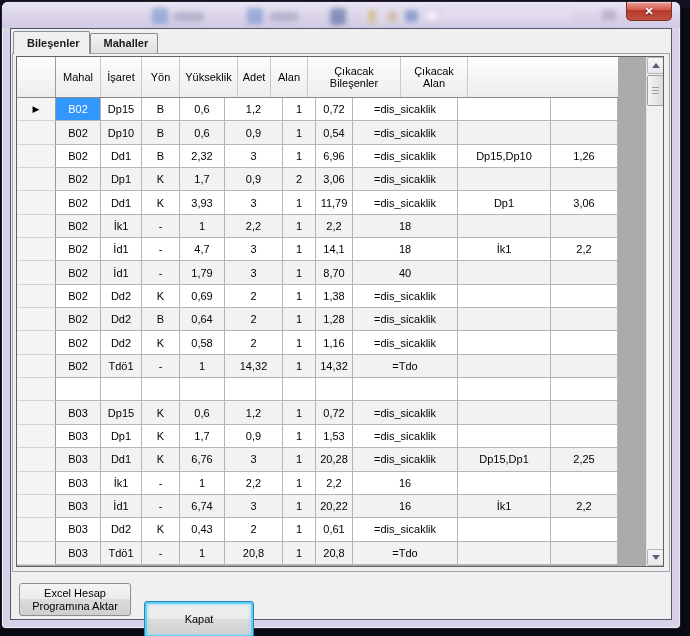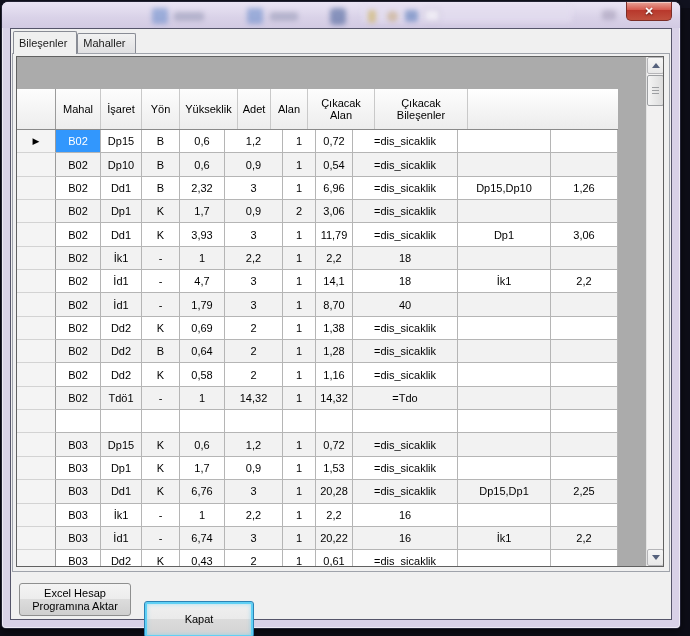--- a/index.html
+++ b/index.html
@@ -45,40 +45,40 @@
     position:absolute; left:8px; top:26px; width:662px; height:592px;
     background:#f0f0f0;
     border:1px solid #55556a;
   }
 
   
   .tabstrip { position:absolute; left:2px; top:2px; display:flex; align-items:flex-end; z-index:3; }
   .tab {
     font-size:11px; color:#1b1b1b; 
     border:1px solid #898c95; border-bottom:none;
-    padding:3px 9px 3px 5px; cursor:pointer;
+    padding:3px 9px 3px 13px; cursor:pointer;
     background:linear-gradient(#f2f2f2, #e0e0e2);
     border-radius:2px 2px 0 0;
-    height:20px; line-height:13px;
+    height:20px; line-height:13px;font-weight:bold;
   }
   .tab.active {
     background:#f0f0f0; height:23px; line-height:16px;
     position:relative; z-index:4; margin-bottom:-1px;
   }
   .tabpage {
     position:absolute; left:1px; top:24px; width:658px; height:519px;
     border:1px solid #9fa3ab; background:#f0f0f0;
   }
 
   
   .grid {
     position:absolute; left:3px; top:2px; width:648px; height:511px;
     border:1px solid #616161; background:#ababab; overflow:hidden;
   }
-  .grid-head { display:flex; height:41px; border-bottom:1px solid #8a8a8a; width:601px; background:linear-gradient(#ffffff, #ececec);margin-top:32px; }
+  .grid-head { display:flex; height:41px; border-bottom:1px solid #8a8a8a; width:601px; background:linear-gradient(#ffffff, #ececec); }
   .hcorner {
     width:39px; border-right:1px solid #9b9b9b;
     background:linear-gradient(#fdfdfd, #ededed);
   }
   .hcell {
     display:flex; align-items:center; justify-content:center; text-align:center;
     font-size:11px; line-height:12px; color:#000;
     border-right:1px solid #c9c9c9; padding:1px;
     background:linear-gradient(#fdfdfd, #ededed);
   }
@@ -176,22 +176,22 @@
       <div class="grid">
         <div class="grid-head">
           <div class="hcorner"></div>
 
         <div class="hcell c0">Mahal</div>
             <div class="hcell c1">İşaret</div>
             <div class="hcell c2">Yön</div>
             <div class="hcell c4">Yükseklik</div>
             <div class="hcell c5">Adet</div>
             <div class="hcell c6">Alan</div>
+            <div class="hcell c8">Çıkacak Bileşenler</div>
             <div class="hcell c9">Çıkacak Alan</div>
-            <div class="hcell c8">Çıkacak Bileşenler</div>
           </div>
         <div class="grid-body">
 
         <div class="grow">
               <div class="rowhead">
                 <span class="arrow">▶</span>
               </div>
               <div class="cell c0 selected">B02</div>
               <div class="cell c1">Dp15</div>
               <div class="cell c2">B</div>

